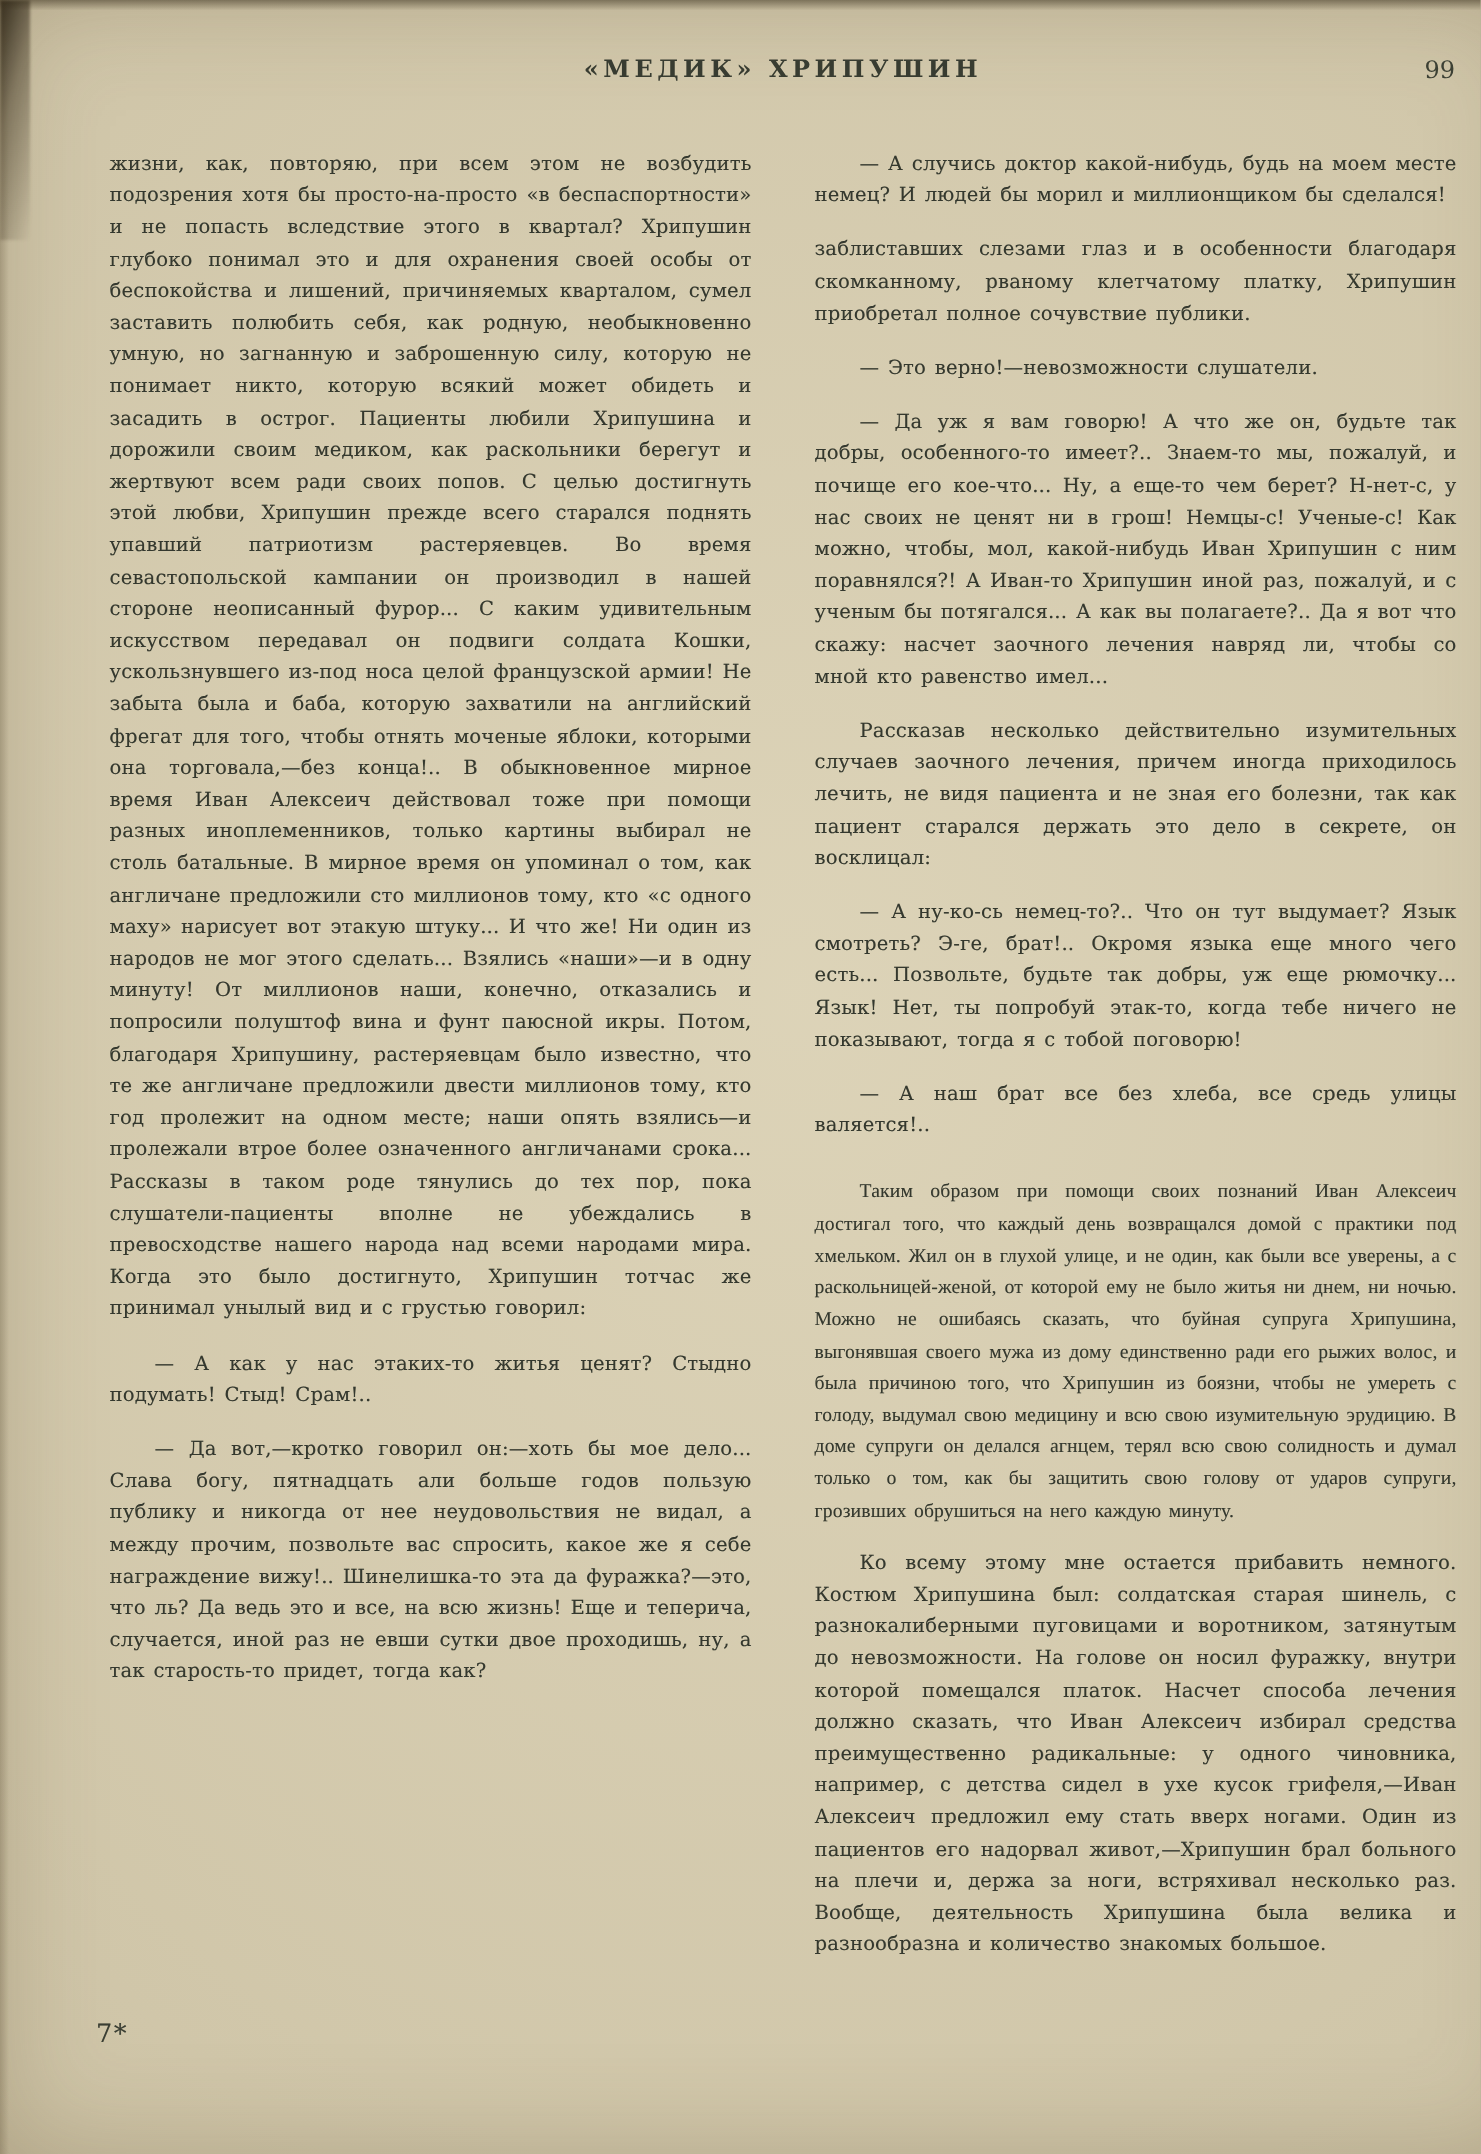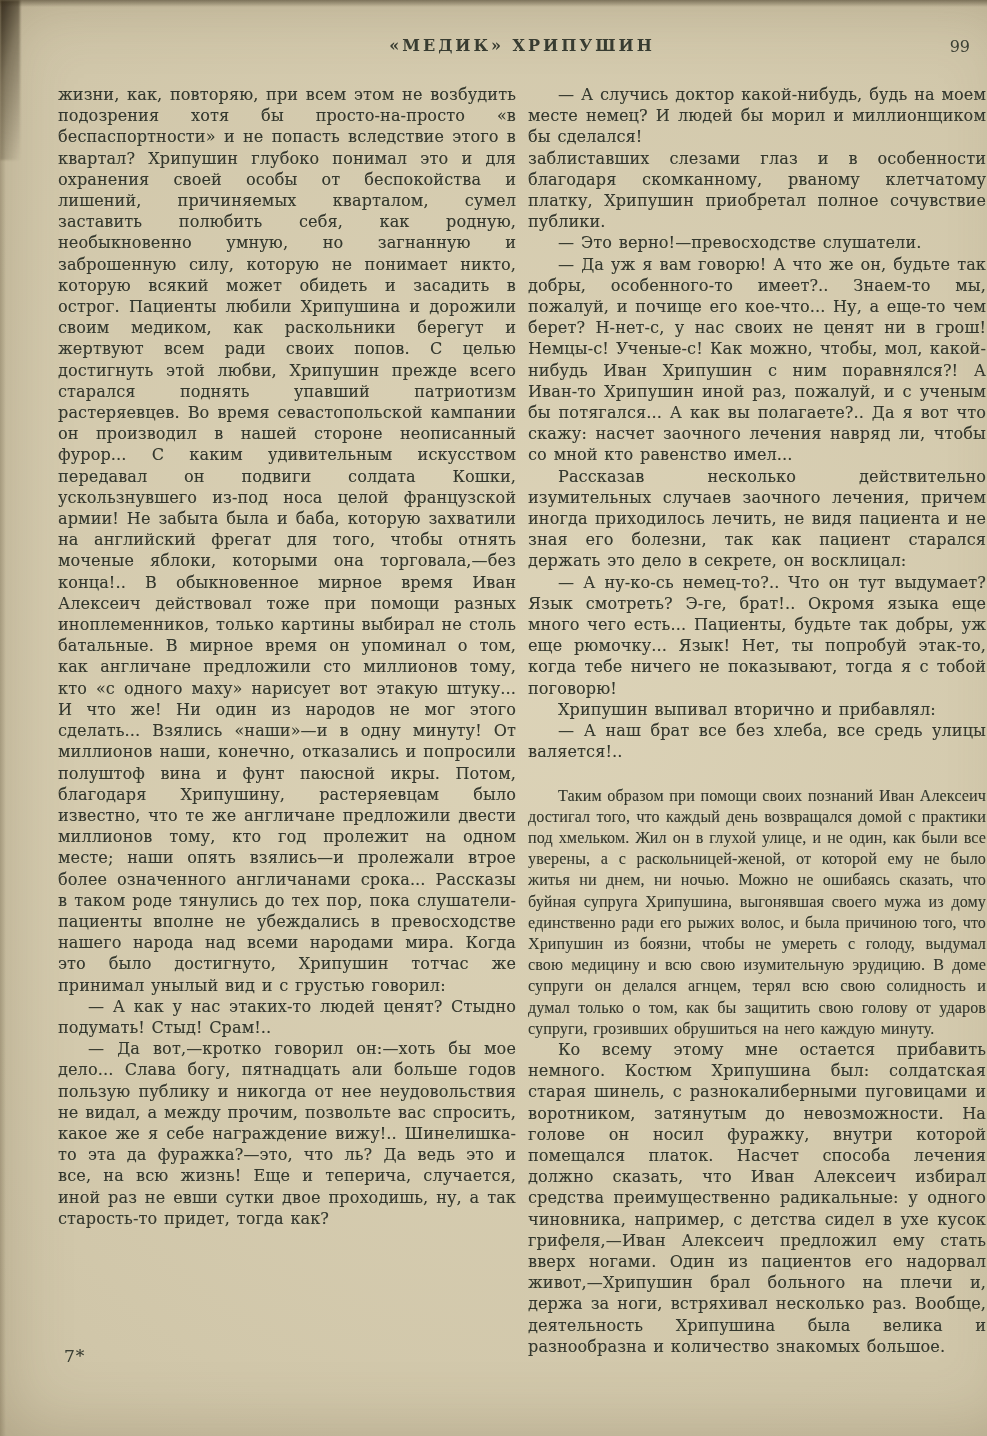--- a/index.html
+++ b/index.html
@@ -64,22 +64,22 @@
 
   .columns {
     position: absolute;
     top: 84px; left: 58px; right: 36px;
     display: flex;
     gap: 12px;
   }
   .col { flex: 1 1 0; min-width: 0; }
 
   .para {
-    margin: 0;
-    font-size: 16px;
+    margin: 15px;
+    font-size: 13px;
     line-height: 21.2px;
     text-align: justify;
     letter-spacing: 0.15px;
     word-spacing: 1.5px;
     color: #34382e;
     text-shadow: 0.2px 0.2px 0 rgba(52,56,46,0.35);
   }
   .para.indent { text-indent: 30px; }
   .para.gap { margin-top: 22px; font-family: Liberation Serif, serif; }
 
@@ -101,31 +101,30 @@
   <div class="edge-left"></div>
 
   <div class="header">
     <div class="title">«МЕДИК» ХРИПУШИН</div>
     <div class="pagenum">99</div>
   </div>
 
   <div class="columns">
     <div class="col">
         <p class="para">жизни, как, повторяю, при всем этом не возбудить подозрения хотя бы просто-на-просто «в беспаспортности» и не попасть вследствие этого в квартал? Хрипушин глубоко понимал это и для охранения своей особы от беспокойства и лишений, причиняемых кварталом, сумел заставить полюбить себя, как родную, необыкновенно умную, но загнанную и заброшенную силу, которую не понимает никто, которую всякий может обидеть и засадить в острог. Пациенты любили Хрипушина и дорожили своим медиком, как раскольники берегут и жертвуют всем ради своих попов. С целью достигнуть этой любви, Хрипушин прежде всего старался поднять упавший патриотизм растеряевцев. Во время севастопольской кампании он производил в нашей стороне неописанный фурор... С каким удивительным искусством передавал он подвиги солдата Кошки, ускользнувшего из-под носа целой французской армии! Не забыта была и баба, которую захватили на английский фрегат для того, чтобы отнять моченые яблоки, которыми она торговала,—без конца!.. В обыкновенное мирное время Иван Алексеич действовал тоже при помощи разных иноплеменников, только картины выбирал не столь батальные. В мирное время он упоминал о том, как англичане предложили сто миллионов тому, кто «с одного маху» нарисует вот этакую штуку... И что же! Ни один из народов не мог этого сделать... Взялись «наши»—и в одну минуту! От миллионов наши, конечно, отказались и попросили полуштоф вина и фунт паюсной икры. Потом, благодаря Хрипушину, растеряевцам было известно, что те же англичане предложили двести миллионов тому, кто год пролежит на одном месте; наши опять взялись—и пролежали втрое более означенного англичанами срока... Рассказы в таком роде тянулись до тех пор, пока слушатели-пациенты вполне не убеждались в превосходстве нашего народа над всеми народами мира. Когда это было достигнуто, Хрипушин тотчас же принимал унылый вид и с грустью говорил:</p>
-        <p class="para indent">— А как у нас этаких-то людей ценят? Стыдно подумать! Стыд! Срам!..</p>
+        <p class="para indent">— А как у нас этаких-то житья ценят? Стыдно подумать! Стыд! Срам!..</p>
         <p class="para indent">— Да вот,—кротко говорил он:—хоть бы мое дело... Слава богу, пятнадцать али больше годов пользую публику и никогда от нее неудовольствия не видал, а между прочим, позвольте вас спросить, какое же я себе награждение вижу!.. Шинелишка-то эта да фуражка?—это, что ль? Да ведь это и все, на всю жизнь! Еще и теперича, случается, иной раз не евши сутки двое проходишь, ну, а так старость-то придет, тогда как?</p>
       </div>
     <div class="col">
         <p class="para indent">— А случись доктор какой-нибудь, будь на моем месте немец? И людей бы морил и миллионщиком бы сделался!</p>
         <p class="para">заблиставших слезами глаз и в особенности благодаря скомканному, рваному клетчатому платку, Хрипушин приобретал полное сочувствие публики.</p>
-        <p class="para indent">— Это верно!—превосходстве слушатели.</p>
+        <p class="para indent">— Это верно!—невозможности слушатели.</p>
         <p class="para indent">— Да уж я вам говорю! А что же он, будьте так добры, особенного-то имеет?.. Знаем-то мы, пожалуй, и почище его кое-что... Ну, а еще-то чем берет? Н-нет-с, у нас своих не ценят ни в грош! Немцы-с! Ученые-с! Как можно, чтобы, мол, какой-нибудь Иван Хрипушин с ним поравнялся?! А Иван-то Хрипушин иной раз, пожалуй, и с ученым бы потягался... А как вы полагаете?.. Да я вот что скажу: насчет заочного лечения навряд ли, чтобы со мной кто равенство имел...</p>
         <p class="para indent">Рассказав несколько действительно изумительных случаев заочного лечения, причем иногда приходилось лечить, не видя пациента и не зная его болезни, так как пациент старался держать это дело в секрете, он восклицал:</p>
-        <p class="para indent">— А ну-ко-сь немец-то?.. Что он тут выдумает? Язык смотреть? Э-ге, брат!.. Окромя языка еще много чего есть... Пациенты, будьте так добры, уж еще рюмочку... Язык! Нет, ты попробуй этак-то, когда тебе ничего не показывают, тогда я с тобой поговорю!</p>
-        <p class="para indent">Хрипушин выпивал вторично и прибавлял:</p>
+        <p class="para indent">— А ну-ко-сь немец-то?.. Что он тут выдумает? Язык смотреть? Э-ге, брат!.. Окромя языка еще много чего есть... Позвольте, будьте так добры, уж еще рюмочку... Язык! Нет, ты попробуй этак-то, когда тебе ничего не показывают, тогда я с тобой поговорю!</p>
         <p class="para indent">— А наш брат все без хлеба, все средь улицы валяется!..</p>
         <p class="para indent gap">Таким образом при помощи своих познаний Иван Алексеич достигал того, что каждый день возвращался домой с практики под хмельком. Жил он в глухой улице, и не один, как были все уверены, а с раскольницей-женой, от которой ему не было житья ни днем, ни ночью. Можно не ошибаясь сказать, что буйная супруга Хрипушина, выгонявшая своего мужа из дому единственно ради его рыжих волос, и была причиною того, что Хрипушин из боязни, чтобы не умереть с голоду, выдумал свою медицину и всю свою изумительную эрудицию. В доме супруги он делался агнцем, терял всю свою солидность и думал только о том, как бы защитить свою голову от ударов супруги, грозивших обрушиться на него каждую минуту.</p>
         <p class="para indent">Ко всему этому мне остается прибавить немного. Костюм Хрипушина был: солдатская старая шинель, с разнокалиберными пуговицами и воротником, затянутым до невозможности. На голове он носил фуражку, внутри которой помещался платок. Насчет способа лечения должно сказать, что Иван Алексеич избирал средства преимущественно радикальные: у одного чиновника, например, с детства сидел в ухе кусок грифеля,—Иван Алексеич предложил ему стать вверх ногами. Один из пациентов его надорвал живот,—Хрипушин брал больного на плечи и, держа за ноги, встряхивал несколько раз. Вообще, деятельность Хрипушина была велика и разнообразна и количество знакомых большое.</p>
       </div>
   </div>
 
   <div class="footer-sig">7*</div>
 </div>
 
 </body></html>

